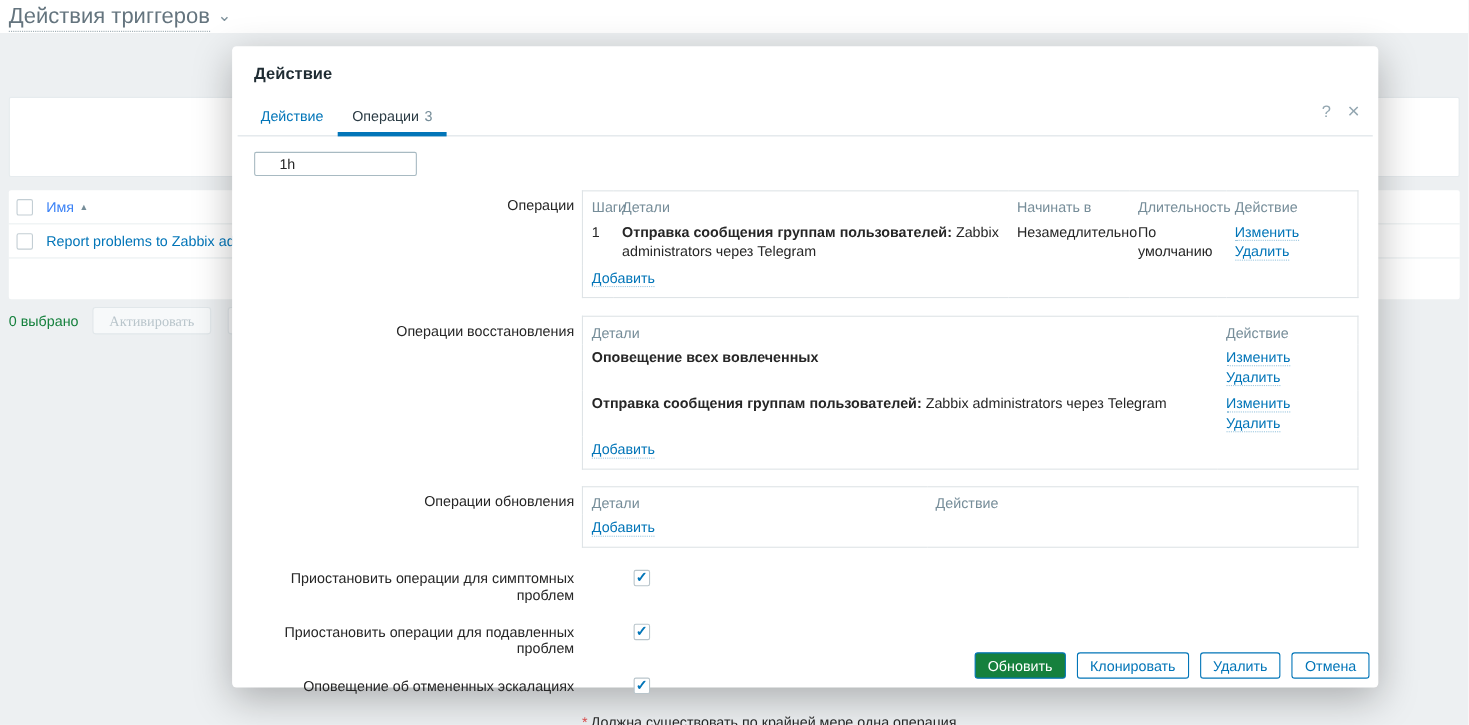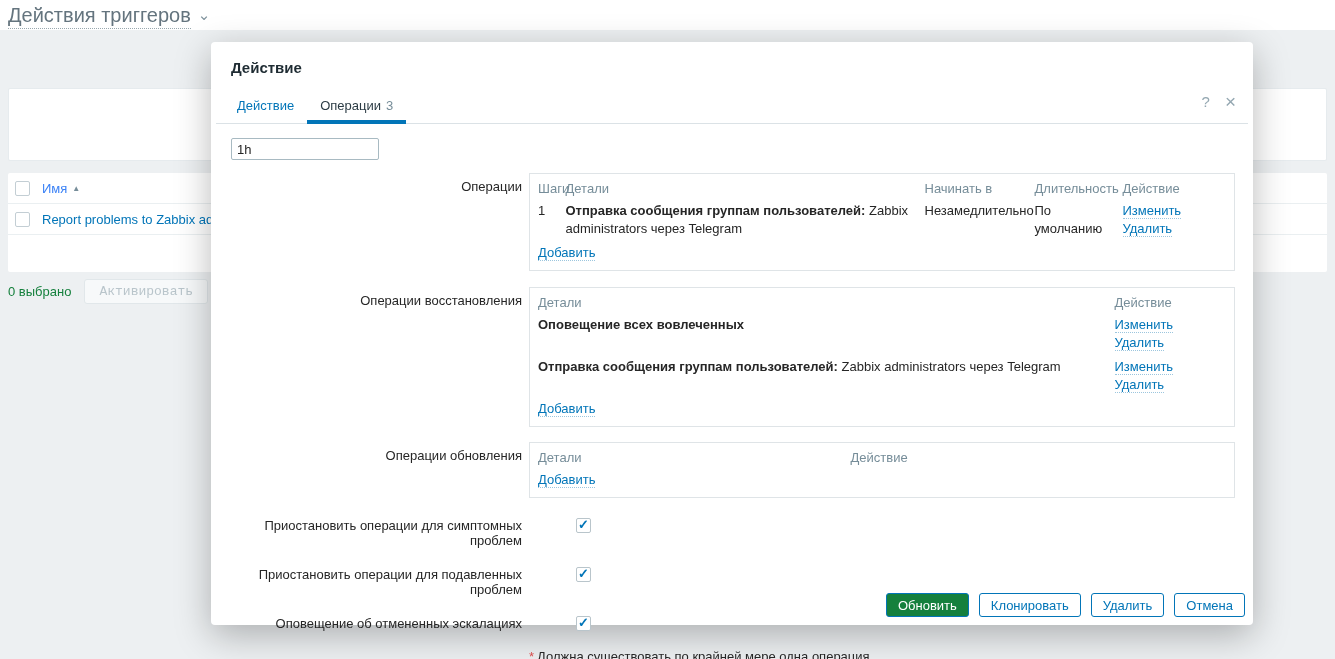--- a/index.html
+++ b/index.html
@@ -20,21 +20,21 @@
 
   .bg-table { position:absolute; left:8px; right:8px; top:173px; height:99px; background:#fff; border-radius:2px; }
   .bg-thead, .bg-row { display:flex; align-items:center; height:31px; border-bottom:1px solid #eaeff1; padding-left:7px; }
   .cb { width:15px; height:15px; border:1px solid #c3ced4; border-radius:2px; background:#fff; display:inline-flex; align-items:center; justify-content:center; flex:none; }
   .bg-thead .th-link { color:#3b82f6; margin-left:12px; text-decoration:none; cursor:pointer; }
   .bg-thead .sort { color:#768d99; font-size:8px; margin-left:5px; }
   .bg-row .row-link { color:#0275b8; margin-left:12px; text-decoration:none; cursor:pointer; white-space:nowrap; }
 
   .bg-actionbar { position:absolute; left:8px; top:279px; display:flex; align-items:center; }
   .bg-actionbar .sel { color:#15803d; margin-right:13px; }
-  .btn-disabled { height:25px; padding:0 14px; background:#f7f9fa; border:1px solid #e1e7ea; border-radius:3px; color:#b9c5cb; font-size:13px; font-family:Liberation Mono, monospace; margin-right:15px; white-space:nowrap; overflow:hidden; }
+  .btn-disabled { height:25px; padding:0 14px; background:#f7f9fa; border:1px solid #e1e7ea; border-radius:3px; color:#b9c5cb; font-size:13px; font-family:Liberation Serif, serif; margin-right:15px; white-space:nowrap; overflow:hidden; }
   .btn-clipped { width:110px; text-align:left; }
 
   
   .modal { position:absolute; left:211px; top:42px; width:1042px; height:583px; background:#fff; border-radius:4px; box-shadow:0 10px 36px rgba(0,0,0,.28); }
   .modal-title { padding:17px 20px 0; font-size:15px; font-weight:bold; color:#1f2c33; }
   .modal-controls { position:absolute; top:50px; right:17px; display:flex; align-items:center; gap:15px; }
   .mc { color:#94a7b1; font-size:15px; cursor:pointer; line-height:1; }
   .mc.x { font-size:19px; }
 
   .tabs { display:flex; margin:13px 5px 0; padding-left:8px; border-bottom:1px solid #dbe2e6; }
@@ -46,21 +46,21 @@
 
   .form { padding:14px 18px 0 20px; }
   .form-row { display:flex; align-items:flex-start; margin-bottom:13px; }
   .form-label { width:298px; flex:none; text-align:right; padding-right:7px; color:#262626; }
   .form-label.mid { padding-top:4px; }
   .form-label.top { padding-top:6px; }
   .form-label.cbx { padding-top:1px; }
   .form-field { flex:1; min-width:0; }
   .req { color:#d64e4e; margin-right:3px; }
 
-  .text-input { width:148px; height:22px; border:1px solid #a8bac2; border-radius:2px; padding:0 5px; font-size:13px; font-family:inherit; color:#262626; }
+  .text-input { width:148px; height:22px; border:1px solid #a8bac2; border-radius:2px; padding:0 22px; font-size:13px; font-family:inherit; color:#262626; }
 
   table.op { width:100%; border:1px solid #dfe4e7; border-collapse:collapse; table-layout:fixed; }
   table.op th { color:#768d99; font-weight:normal; text-align:left; padding:7px 4px 3px 8px; white-space:nowrap; }
   table.op td { padding:3px 4px 3px 8px; vertical-align:top; line-height:18px; }
   table.op td.add-cell { padding:3px 8px 8px; }
   .b { font-weight:bold; }
   a.lnk { color:#0275b8; text-decoration:none; border-bottom:1px dotted #9cc6de; cursor:pointer; white-space:nowrap; }
   .act-links .lnk { margin-right:6px; }
 
   .op1-steps { width:28px; }

